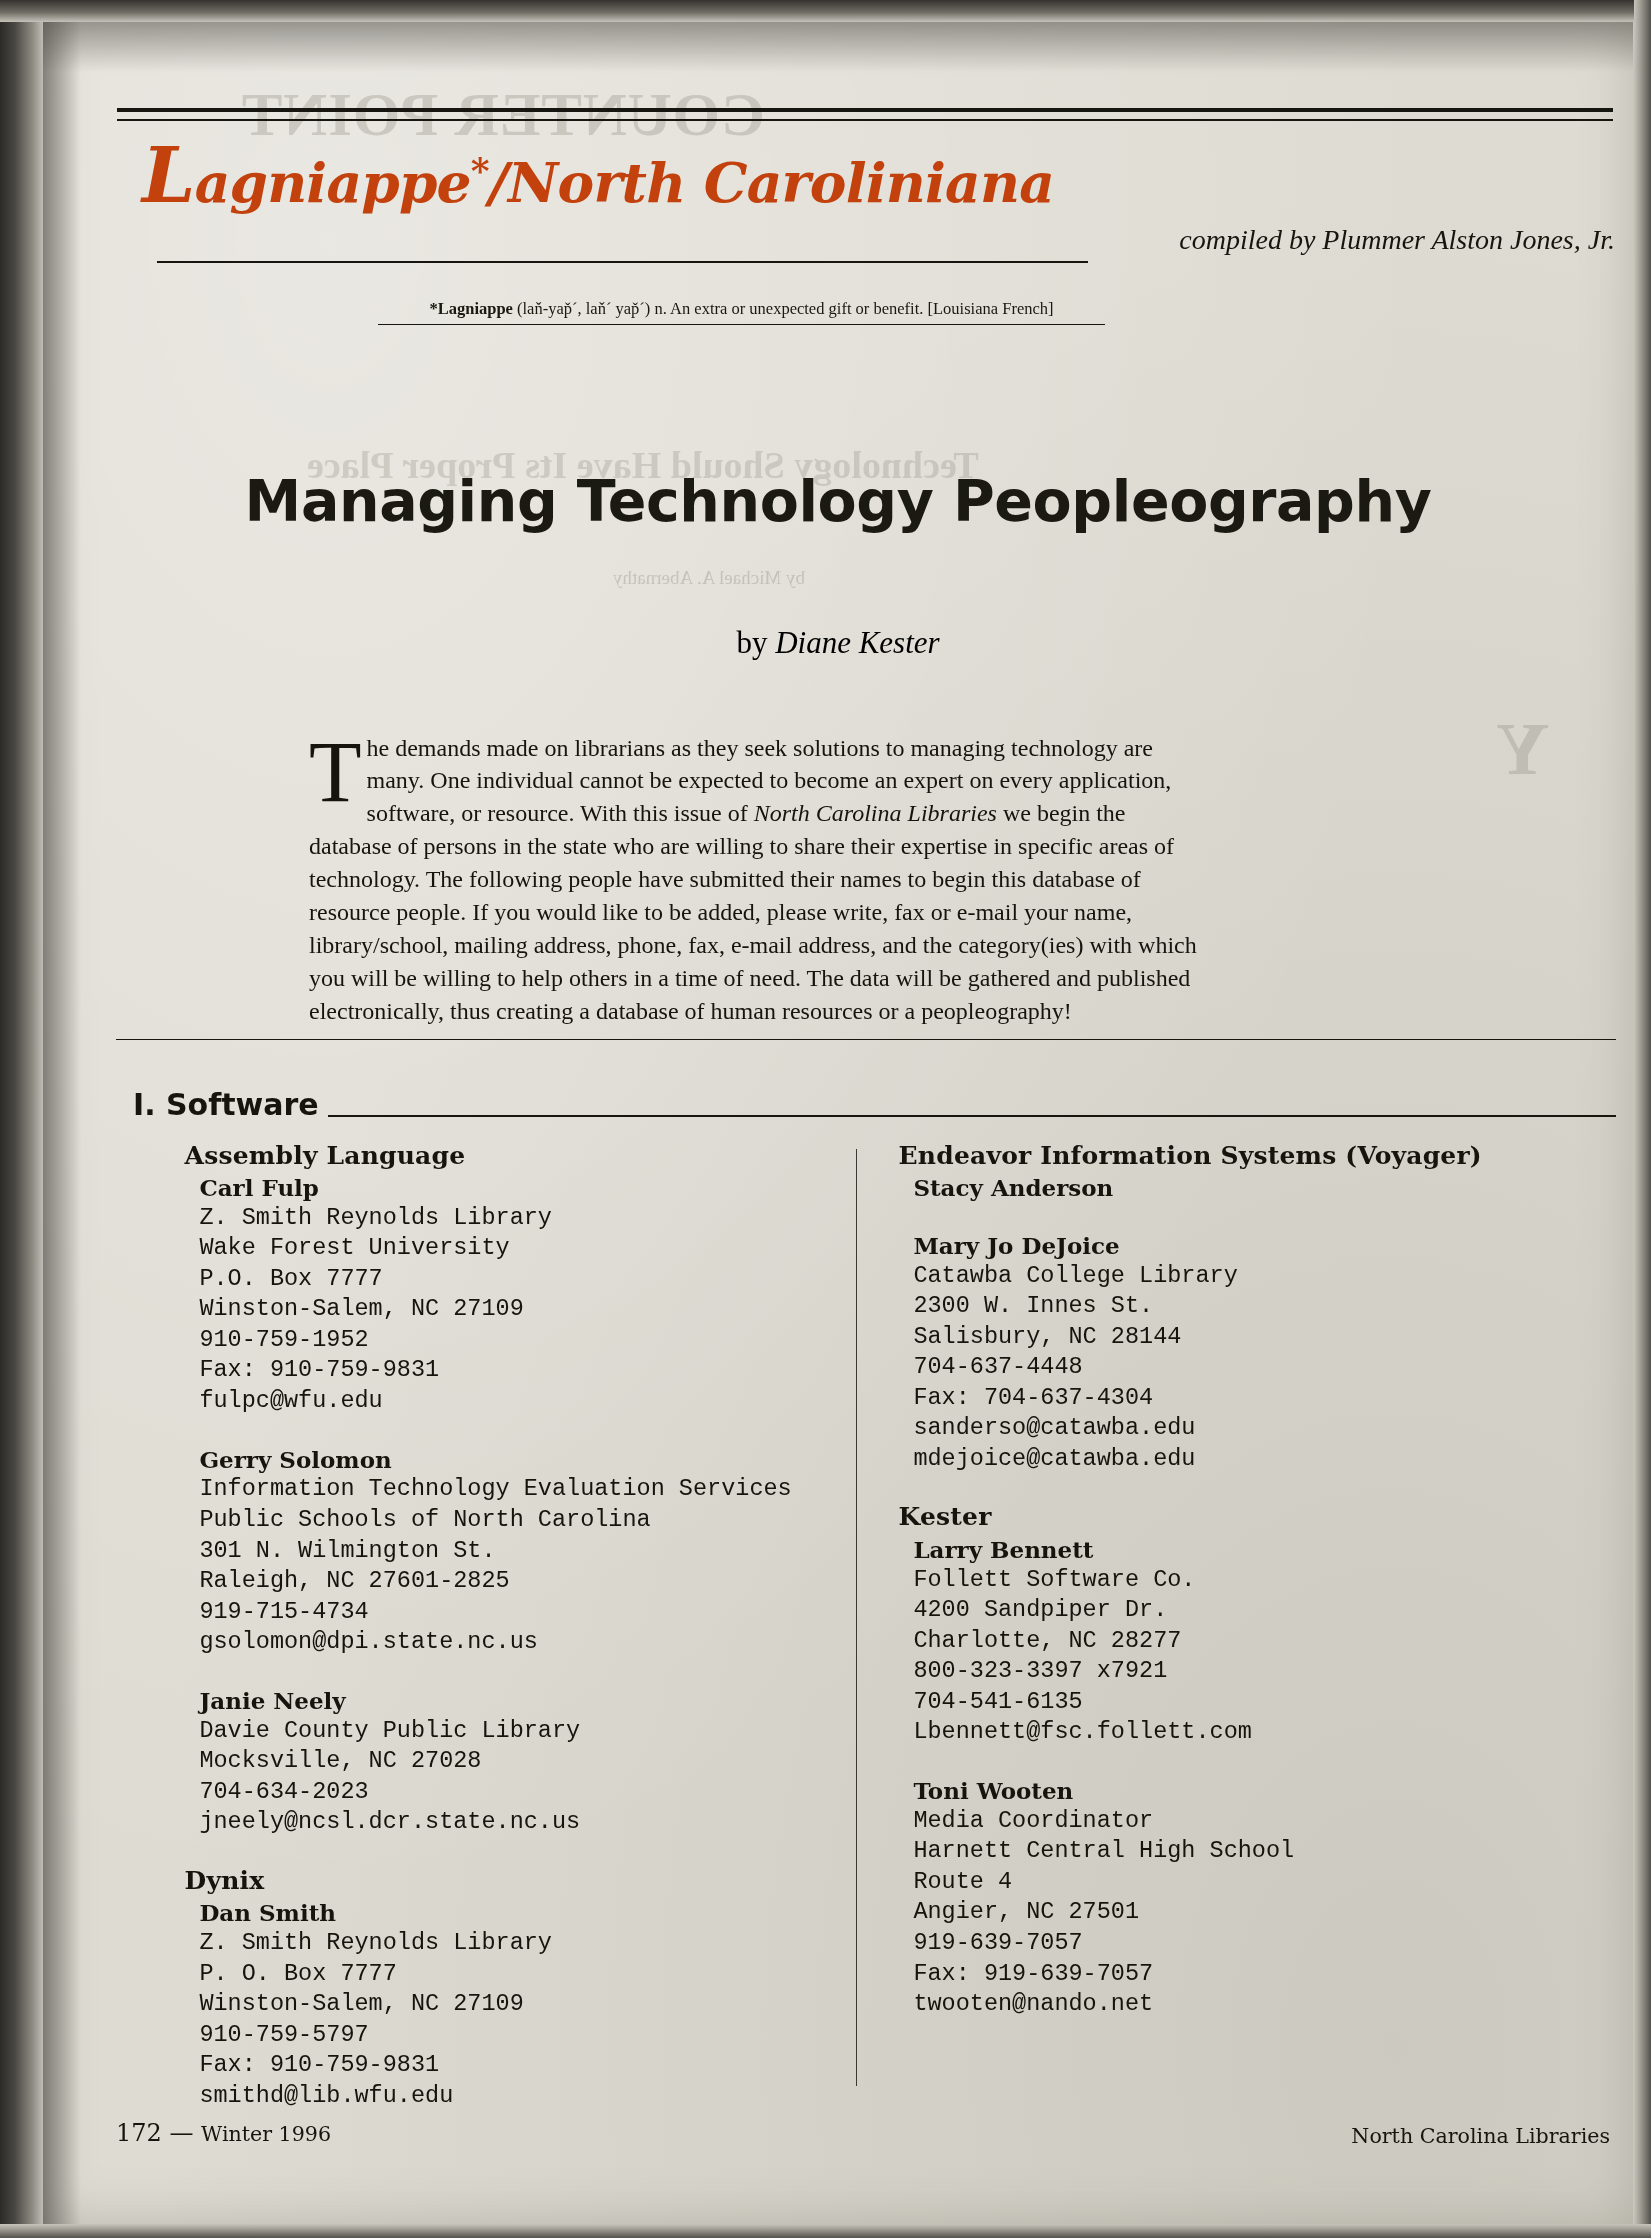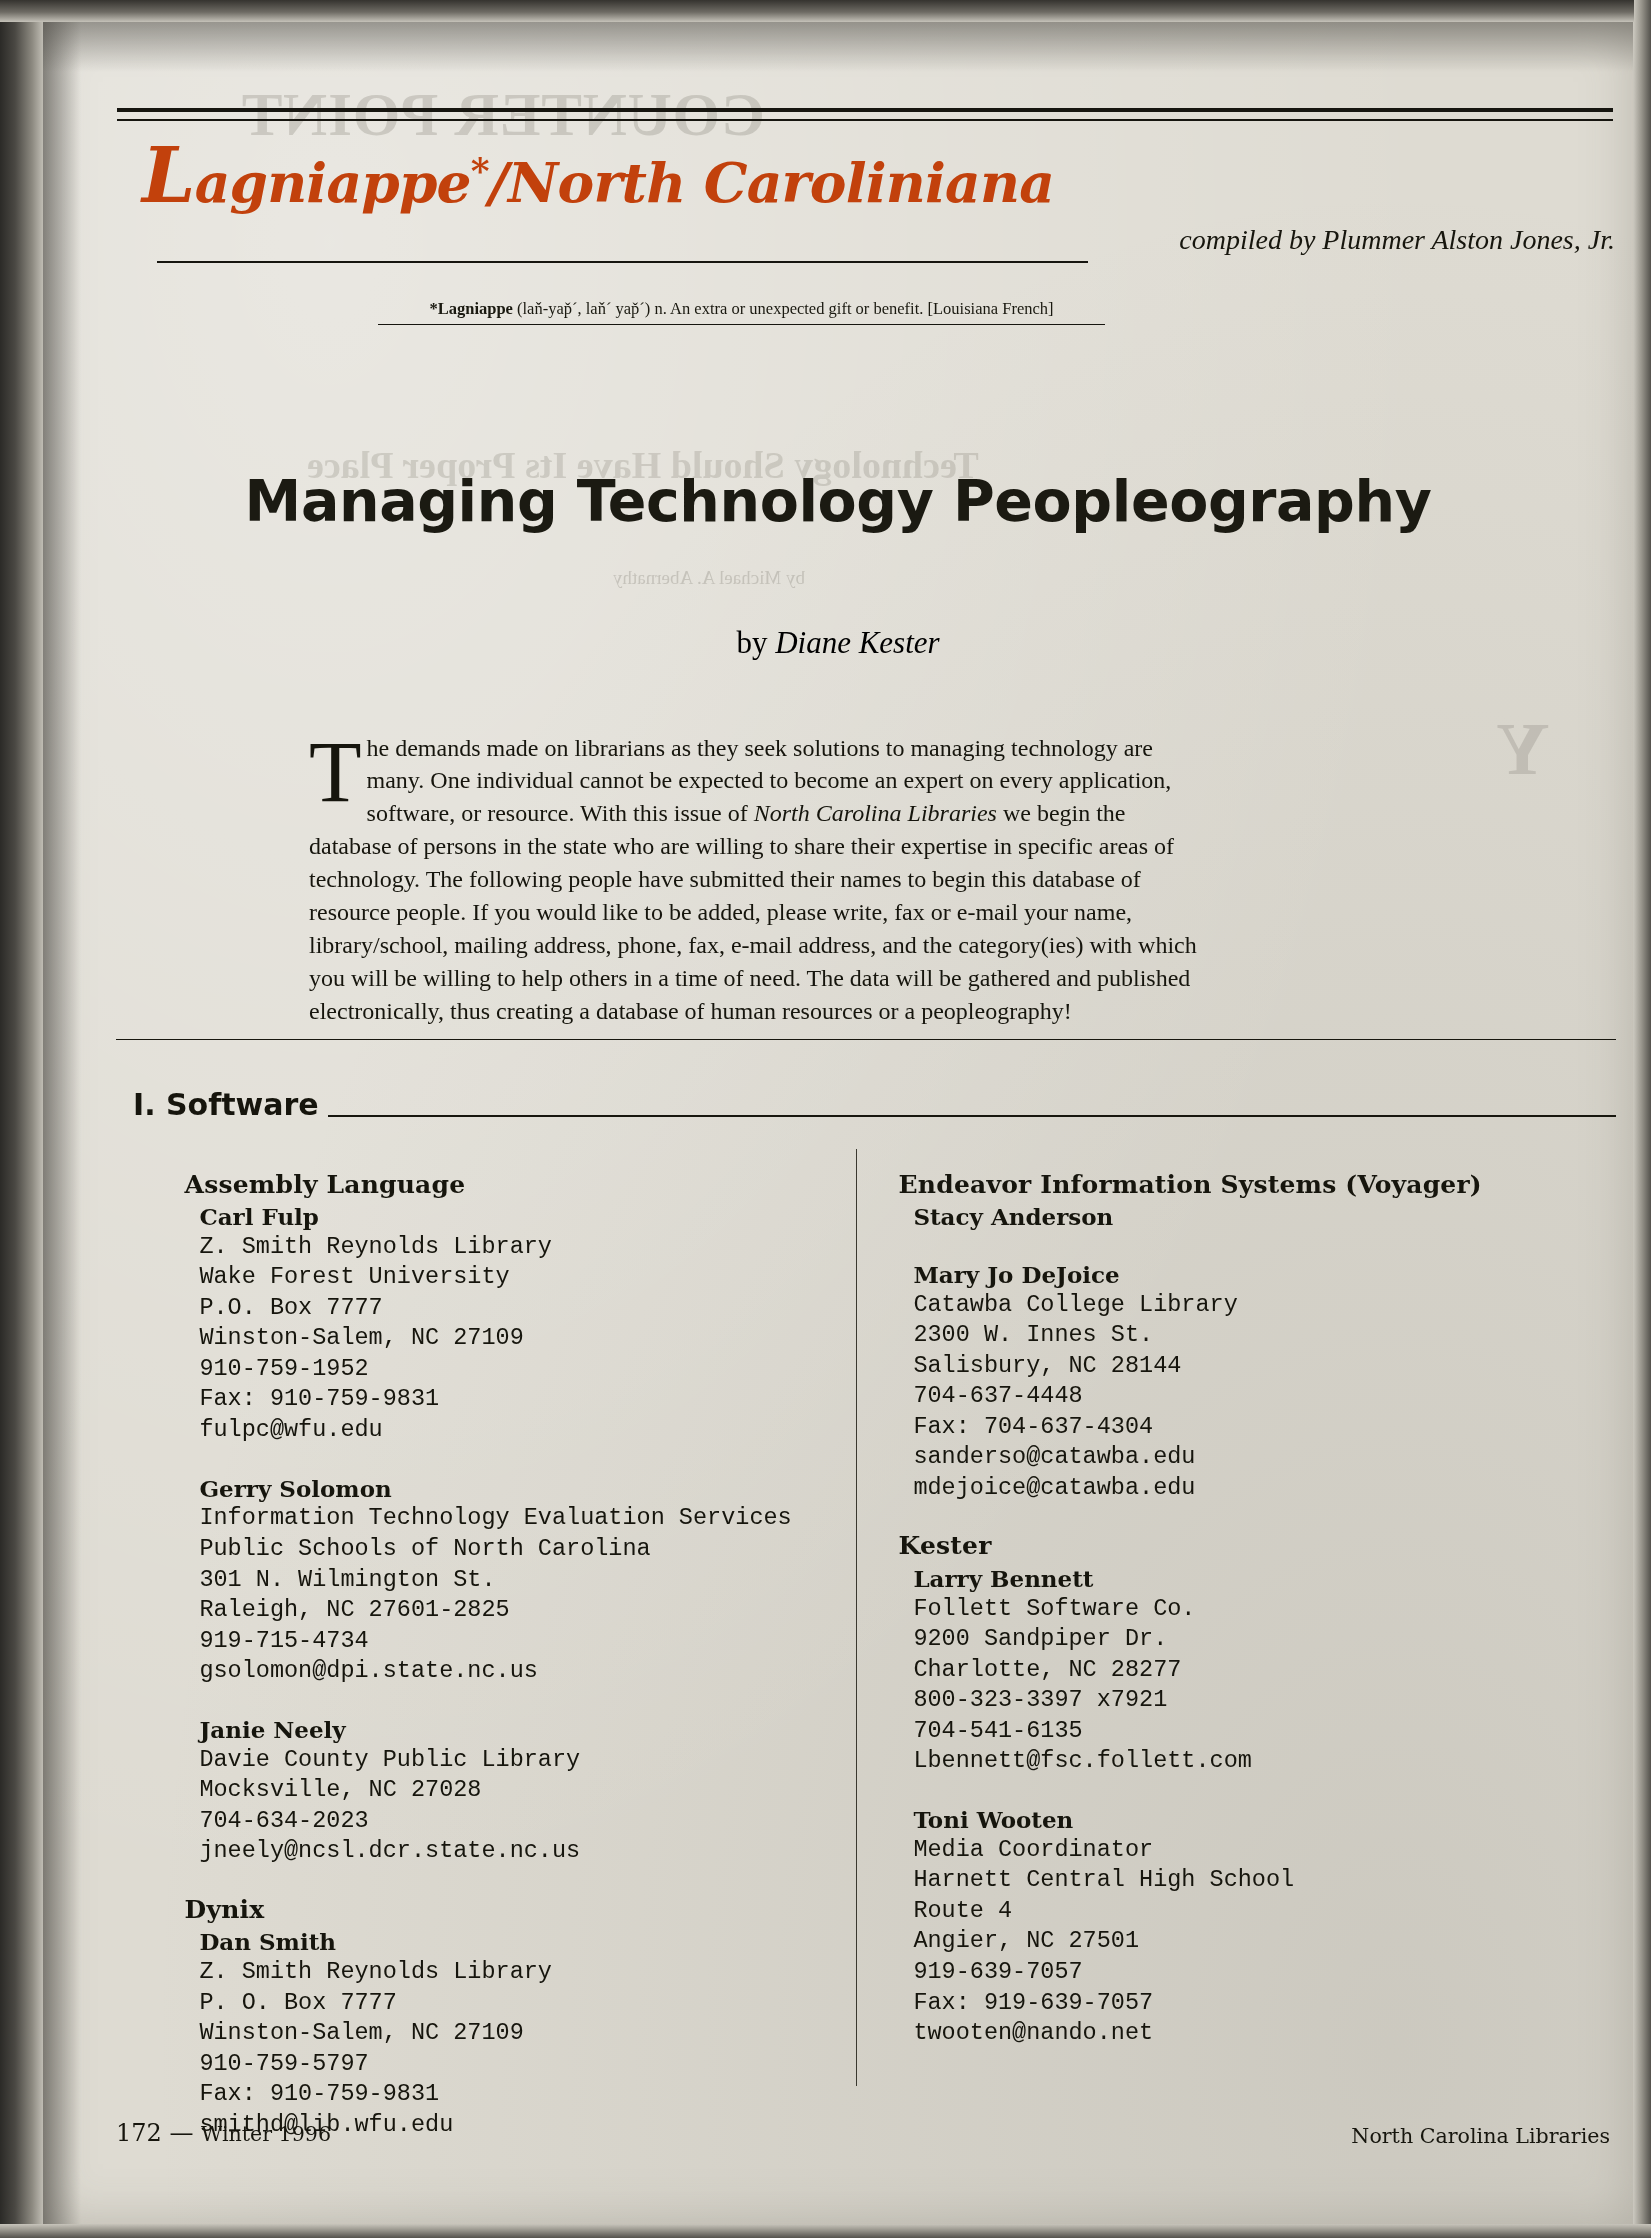--- a/index.html
+++ b/index.html
@@ -226,21 +226,20 @@
     position: absolute;
     left: 0;
     top: 1119px;
     width: 1590px;
     height: 958px;
   }
   .col {
     position: absolute;
     top: 0;
     width: 611px;
-    margin-top: 29px;
   }
   .col-left { left: 130px; }
   .col-right { left: 844px; }
   .col-divider {
     position: absolute;
     left: 813px;
     top: 8.3px;
     height: 937px;
     border-left: 1.7px solid #3a382f;
   }
@@ -408,21 +407,21 @@
                 <div>Fax: 704-637-4304</div>
                 <div>sanderso@catawba.edu</div>
                 <div>mdejoice@catawba.edu</div>
               </div>
             </div>
             <div class="cat-block">
               <div class="cat">Kester</div>
               <div class="entry">
                 <div class="nm">Larry Bennett</div>
                 <div>Follett Software Co.</div>
-                <div>9200 Sandpiper Dr.</div>
+                <div>4200 Sandpiper Dr.</div>
                 <div>Charlotte, NC 28277</div>
                 <div>800-323-3397 x7921</div>
                 <div>704-541-6135</div>
                 <div>Lbennett@fsc.follett.com</div>
               </div>
               <div class="entry">
                 <div class="nm">Toni Wooten</div>
                 <div>Media Coordinator</div>
                 <div>Harnett Central High School</div>
                 <div>Route 4</div>

